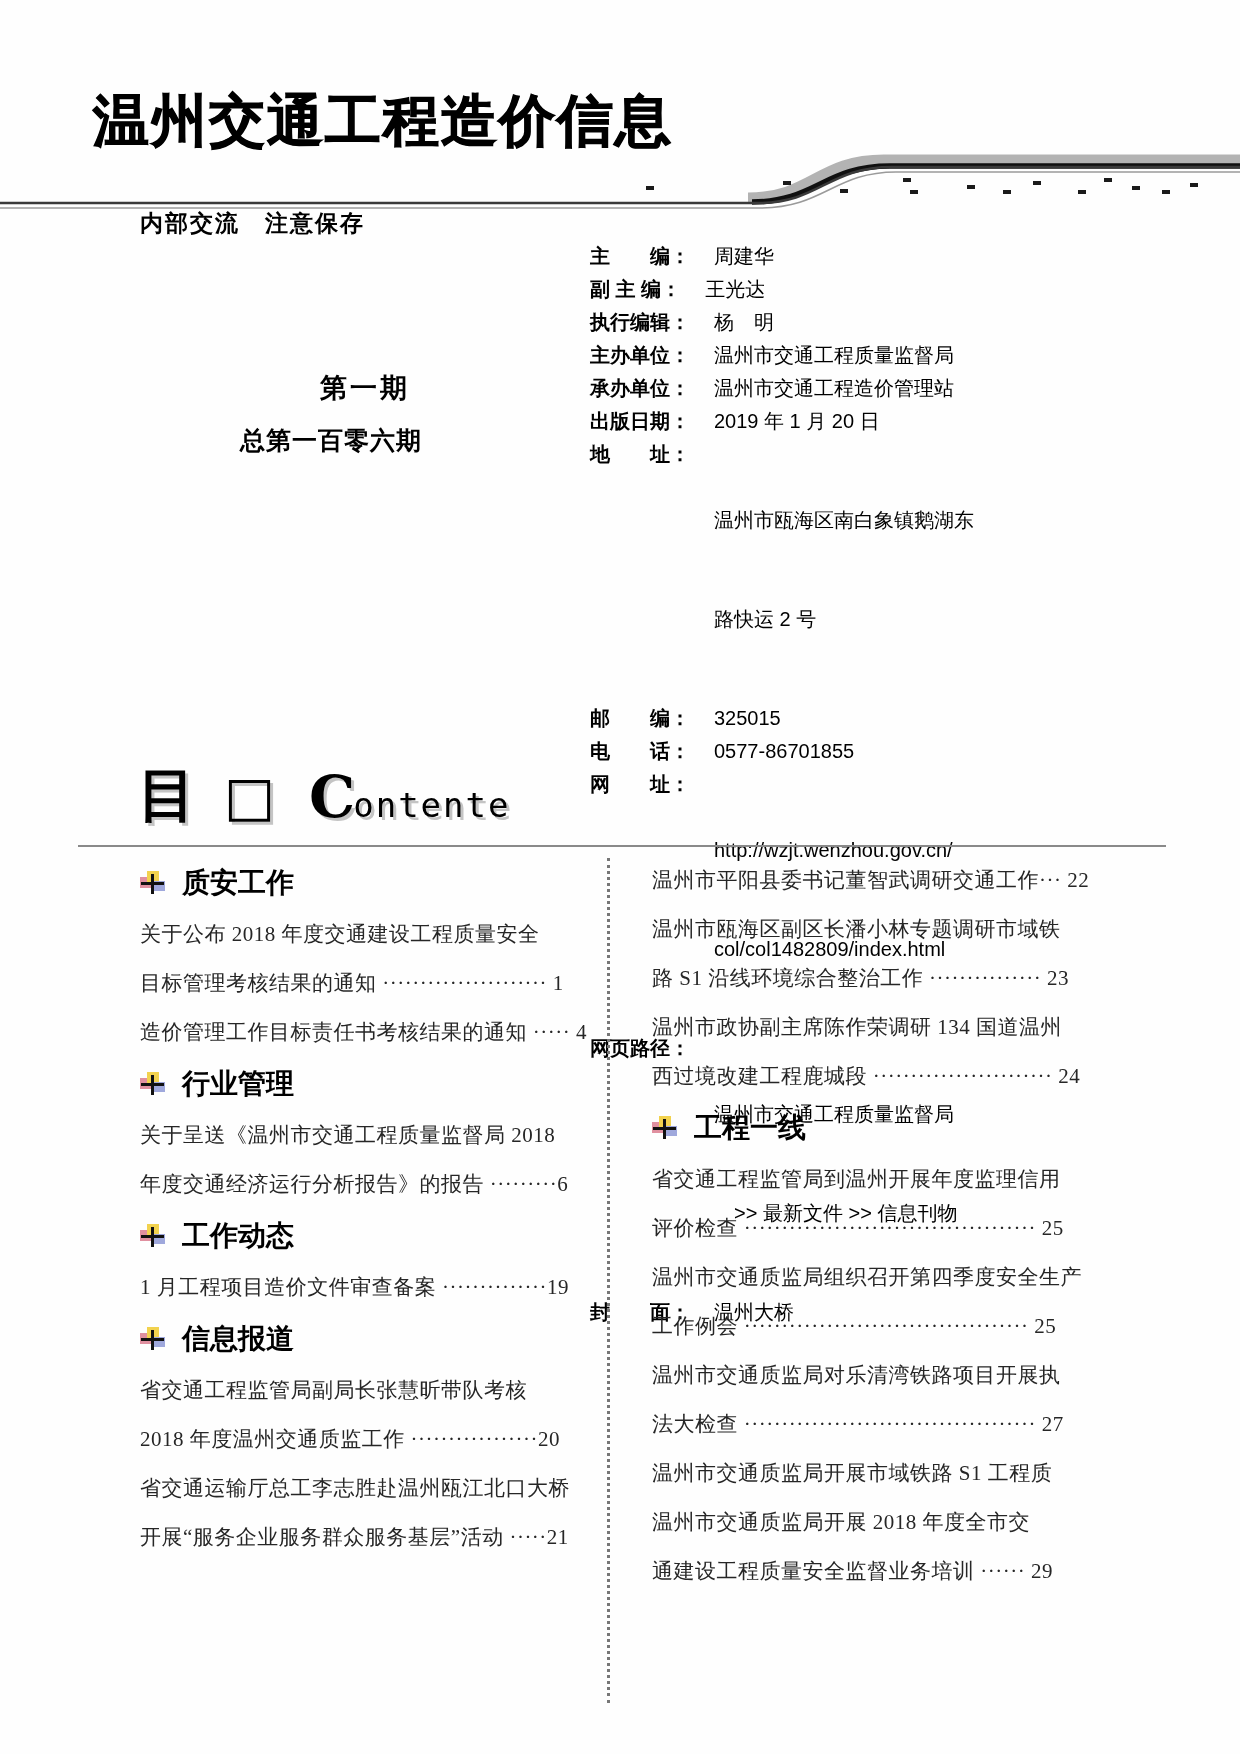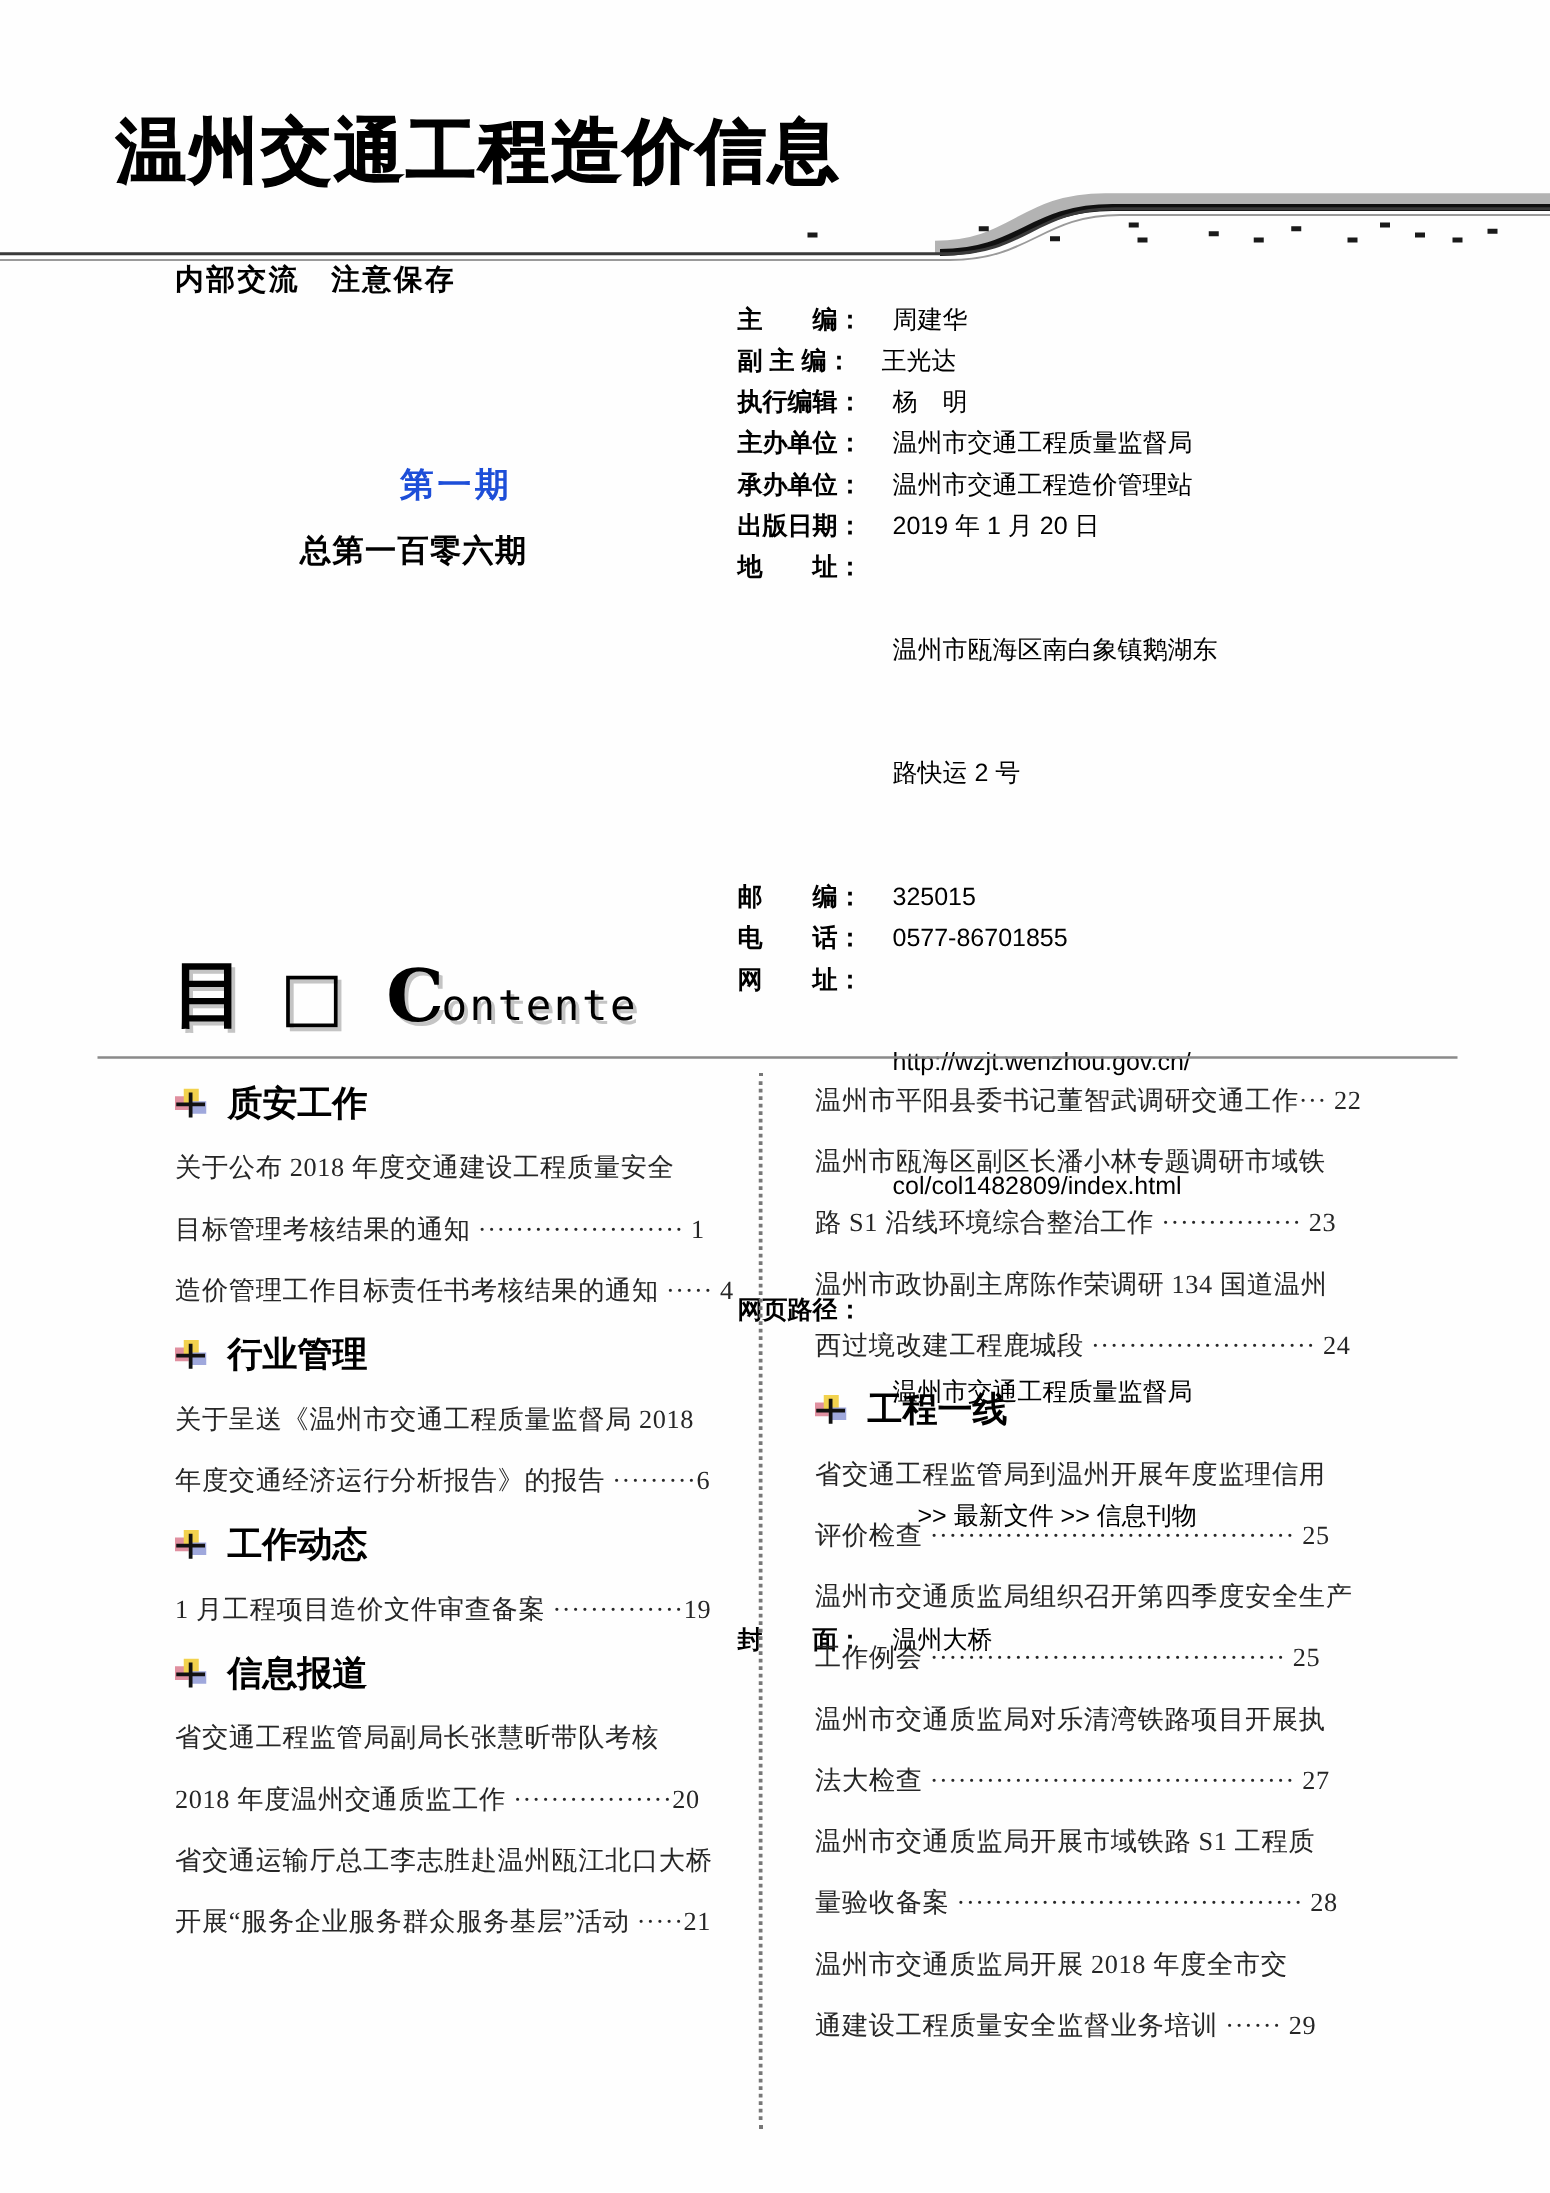--- a/index.html
+++ b/index.html
@@ -24,21 +24,21 @@
       544px -3px 0 #1a1a1a;
   }
   .notice {
     position:absolute; left:140px; top:208px; font-size:23px; font-weight:700;
     letter-spacing:2px; color:#000;
   }
 
   
   .issue-number {
     position:absolute; left:320px; top:370px; font-size:27px; font-weight:700;
-    letter-spacing:3px; color:#1d4ed8;
+    letter-spacing:3px; color:#000000;
   }
   .issue-cumulative {
     position:absolute; left:240px; top:424px; font-size:25px; font-weight:700;
     letter-spacing:1px; color:#000;
   }
 
   
   .pubinfo {
     position:absolute; left:590px; top:240px; width:580px;
     font-family:"Liberation Sans",sans-serif; font-size:20px; line-height:33px; color:#000;
@@ -268,21 +268,20 @@
     <div class="toc-item">
       <p class="toc-line">温州市交通质监局组织召开第四季度安全生产</p>
       <p class="toc-line">工作例会 ······································ 25</p>
     </div>
     <div class="toc-item">
       <p class="toc-line">温州市交通质监局对乐清湾铁路项目开展执</p>
       <p class="toc-line">法大检查 ······································· 27</p>
     </div>
     <div class="toc-item">
       <p class="toc-line">温州市交通质监局开展市域铁路 S1 工程质</p>
-      <p class="toc-line">量验收备案 ····································· 28</p>
     </div>
     <div class="toc-item">
       <p class="toc-line">温州市交通质监局开展 2018 年度全市交</p>
       <p class="toc-line">通建设工程质量安全监督业务培训 ······ 29</p>
     </div>
 
   </div>
 
 </div>
 

